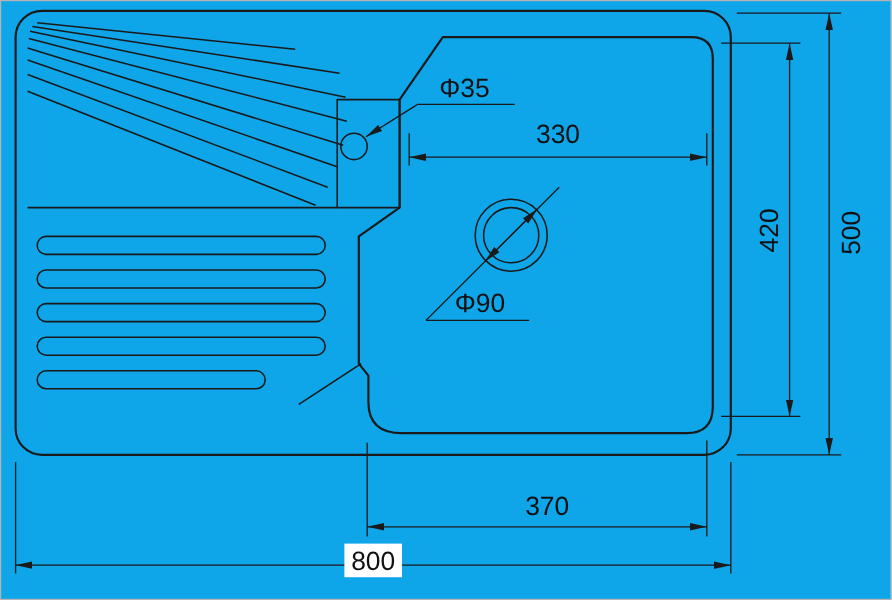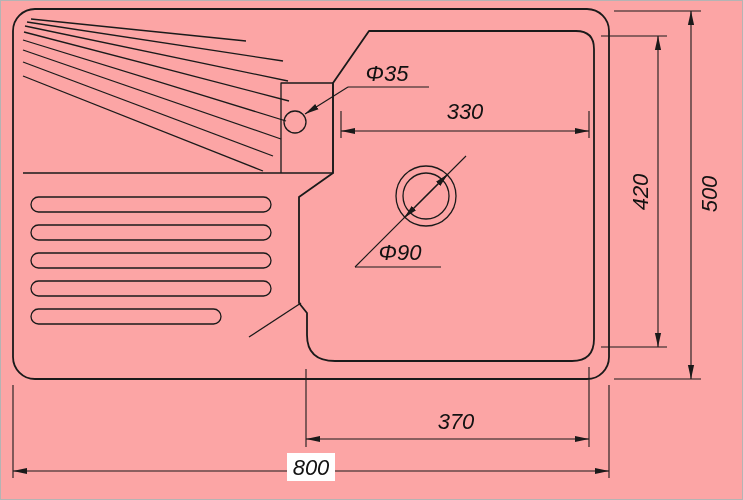--- a/index.html
+++ b/index.html
@@ -1,22 +1,21 @@
 <!DOCTYPE html>
 <html><head>
 <meta charset="utf-8">
 <style>
   html,body{margin:0;padding:0;background:#ffffff;}
   .canvas{
     position:relative;
     width:741px;height:498px;
     border:1px solid #b4b4b4;
-    background:#fca5a5;
+    background:#0ea5e9;
     font-family:"Liberation Sans", sans-serif;
-    font-style:italic;
   }
   svg{display:block;}
   .heavy{fill:none;stroke:#1a1a1a;stroke-width:1.8;stroke-linejoin:round;}
   .med{fill:none;stroke:#1a1a1a;stroke-width:1.3;stroke-linejoin:round;}
   .dim{fill:none;stroke:#1a1a1a;stroke-width:1.1;}
   text.dimtxt{
     font-family:"Liberation Sans", sans-serif;
     font-size:22px;
     fill:#111111;
     text-anchor:middle;

